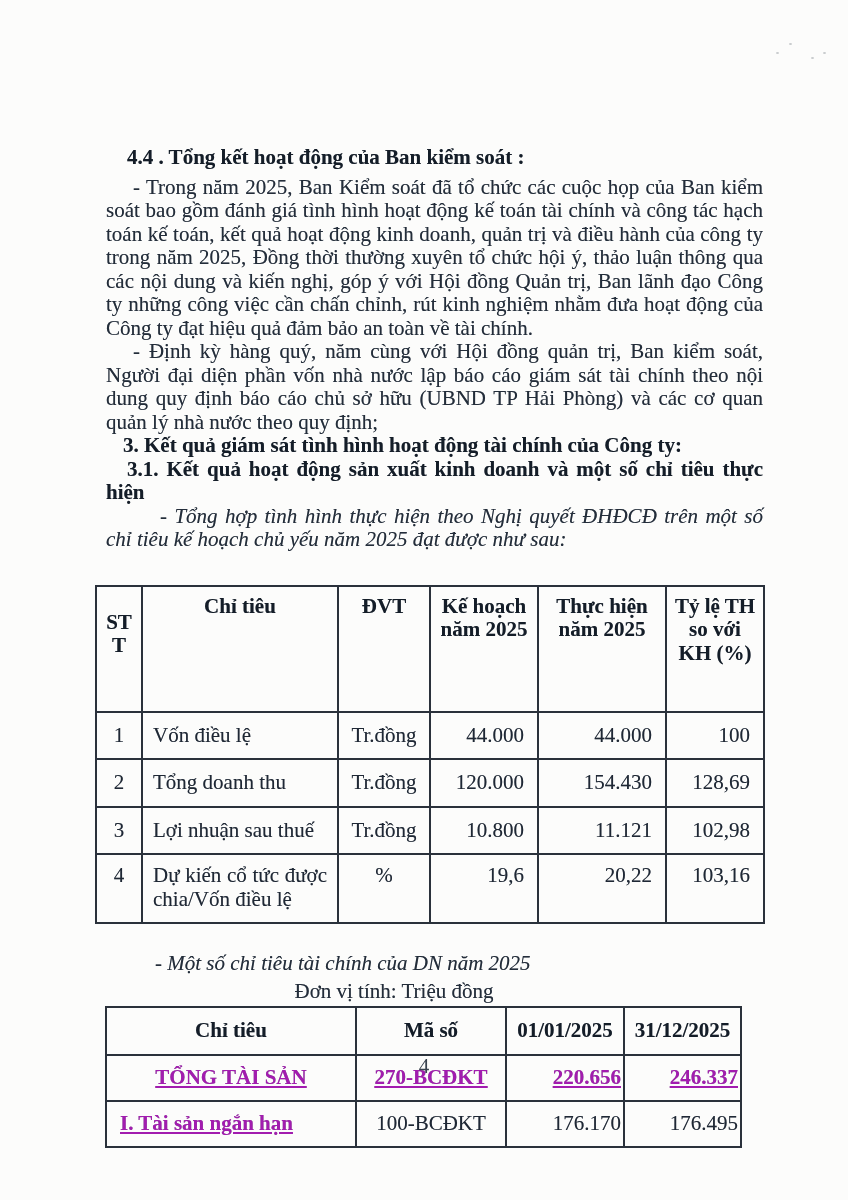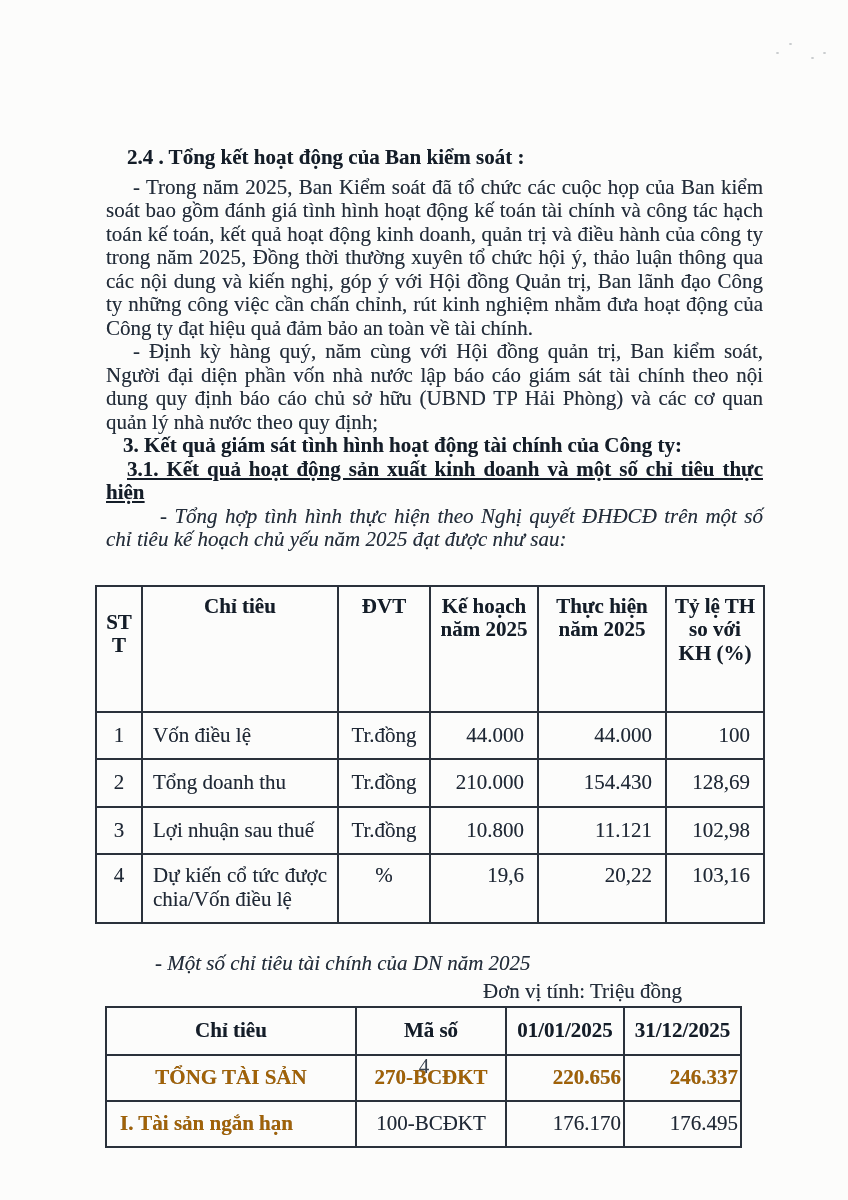--- a/index.html
+++ b/index.html
@@ -11,46 +11,46 @@
     -webkit-font-smoothing:antialiased;
   }
   .content { position:absolute; left:95px; top:146px; width:668px; }
 
   .txt { margin:0 0 0 11px; font-size:21px; line-height:23.5px;
          text-align:justify; text-shadow:0 0 .4px rgba(35,45,58,.45); }
   .hd  { font-weight:bold; color:#141d28; }
   .h24 { text-indent:21px; margin-bottom:6px; }
   .p-indent  { text-indent:27px; }
   .h3  { text-indent:17px; }
-  .h31 { text-indent:21px;text-decoration:underline; }
+  .h31 { text-indent:21px; }
   .it  { font-style:italic; }
   .note-plan { text-indent:54px; }
   .note-fin  { margin-top:28px; text-indent:49px; text-align:left; }
-  .unit { margin-top:4px; text-align:right; margin-right:81px; }
+  .unit { margin-top:4px; text-align:center; margin-right:81px; }
 
   table { border-collapse:collapse; table-layout:fixed;
           font-size:21px; line-height:23.5px; color:#1f2835;
           text-shadow:0 0 .4px rgba(35,45,58,.45); }
   th,td { border:2px solid #2a313b; overflow:hidden; }
 
   .t1 { width:668px; margin-top:33px; }
   .t1 th { font-weight:bold; color:#141d28; text-align:center;
            vertical-align:top; padding:8px 6px; height:76px; }
   .t1 th.c0 { word-break:break-all; padding:24px 9px; }
   .t1 td { vertical-align:top; padding:11px 6px; height:23px; }
   .t1 tr.r4 td { padding-top:9px; }
   .t1 .ctr { text-align:center; }
   .t1 .lbl { text-align:justify; padding-left:10px; padding-right:10px; }
   .t1 .num { text-align:right; padding-right:13px; }
 
   .t2 { width:637px; margin:3px 0 0 10px; }
   .t2 th { font-weight:bold; color:#141d28; text-align:center;
            vertical-align:middle; height:42px; padding:2px 4px; }
   .t2 td { vertical-align:middle; height:40px; padding:2px 4px; }
-  .t2 .b   { font-weight:bold; color:#a16207; }
+  .t2 .b   { font-weight:bold; color:#a21caf;text-decoration:underline; }
   .t2 .ctr { text-align:center; }
   .t2 .lbl { text-align:left; padding-left:13px; }
   .t2 .num { text-align:right; padding-right:2px; }
 
   .pagenum { position:absolute; left:0; width:100%; top:1054px;
              text-align:center; font-size:21px; color:#39424e; }
 
   .speck { position:absolute; width:3px; height:2px; border-radius:50%;
            background:#9aa0a8; opacity:.55; }
 </style>
@@ -59,21 +59,21 @@
 
 <div class="page">
 
   <div class="speck" style="left:789px;top:43px"></div>
   <div class="speck" style="left:776px;top:52px"></div>
   <div class="speck" style="left:823px;top:52px"></div>
   <div class="speck" style="left:811px;top:57px"></div>
 
   <div class="content">
 
-    <p class="txt hd h24">2.4 . Tổng kết hoạt động của Ban kiểm soát :</p>
+    <p class="txt hd h24">4.4 . Tổng kết hoạt động của Ban kiểm soát :</p>
 
     <p class="txt p-indent">- Trong năm 2025, Ban Kiểm soát đã tổ chức các cuộc họp của Ban kiểm soát bao gồm đánh giá tình hình hoạt động kế toán tài chính và công tác hạch toán kế toán, kết quả hoạt động kinh doanh, quản trị và điều hành của công ty trong năm 2025, Đồng thời thường xuyên tổ chức hội ý, thảo luận thông qua các nội dung và kiến nghị, góp ý với Hội đồng Quản trị, Ban lãnh đạo Công ty những công việc cần chấn chỉnh, rút kinh nghiệm nhằm đưa hoạt động của Công ty đạt hiệu quả đảm bảo an toàn về tài chính.</p>
 
     <p class="txt p-indent">- Định kỳ hàng quý, năm cùng với Hội đồng quản trị, Ban kiểm soát, Người đại diện phần vốn nhà nước lập báo cáo giám sát tài chính theo nội dung quy định báo cáo chủ sở hữu (UBND TP Hải Phòng) và các cơ quan quản lý nhà nước theo quy định;</p>
 
     <p class="txt hd h3">3. Kết quả giám sát tình hình hoạt động tài chính của Công ty:</p>
     <p class="txt hd h31">3.1. Kết quả hoạt động sản xuất kinh doanh và một số chỉ tiêu thực hiện</p>
 
     <p class="txt it note-plan">- Tổng hợp tình hình thực hiện theo Nghị quyết ĐHĐCĐ trên một số chỉ tiêu kế hoạch chủ yếu năm 2025 đạt được như sau:</p>
 
@@ -102,21 +102,21 @@
           <td class="lbl">Vốn điều lệ</td>
           <td class="ctr">Tr.đồng</td>
           <td class="num">44.000</td>
           <td class="num">44.000</td>
           <td class="num">100</td>
         </tr>
         <tr>
           <td class="ctr">2</td>
           <td class="lbl">Tổng doanh thu</td>
           <td class="ctr">Tr.đồng</td>
-          <td class="num">210.000</td>
+          <td class="num">120.000</td>
           <td class="num">154.430</td>
           <td class="num">128,69</td>
         </tr>
         <tr>
           <td class="ctr">3</td>
           <td class="lbl">Lợi nhuận sau thuế</td>
           <td class="ctr">Tr.đồng</td>
           <td class="num">10.800</td>
           <td class="num">11.121</td>
           <td class="num">102,98</td>

